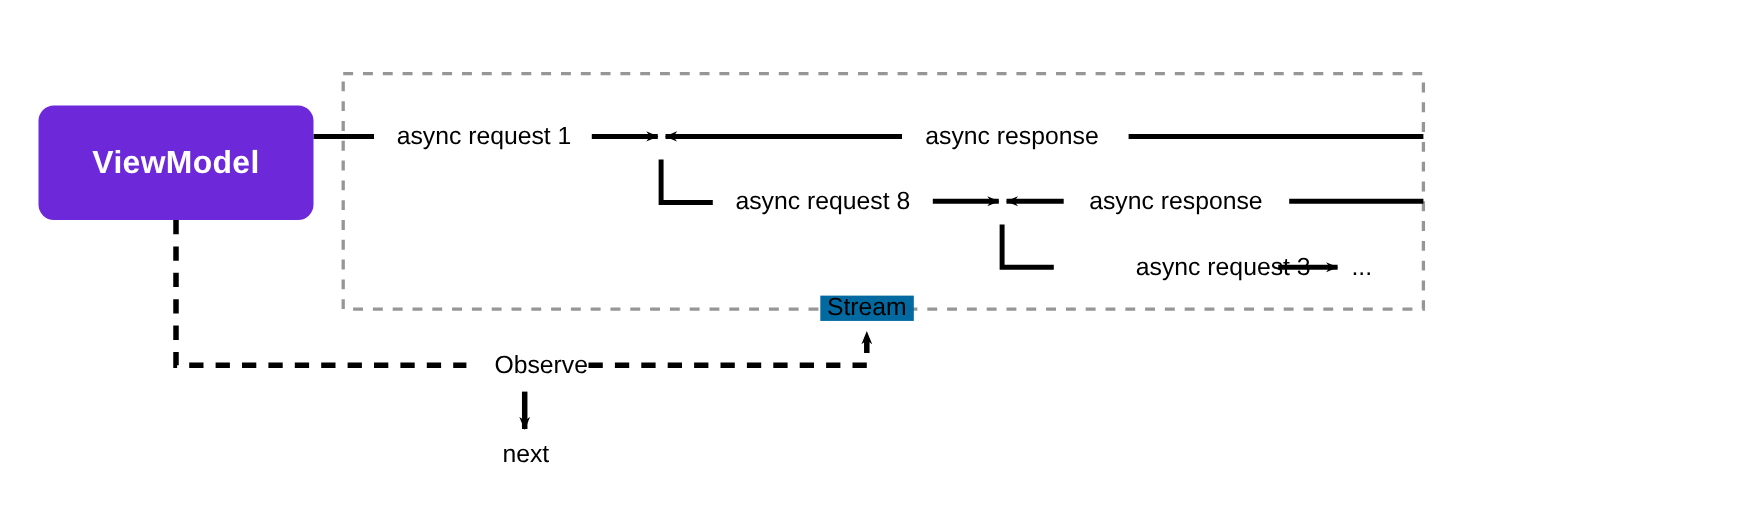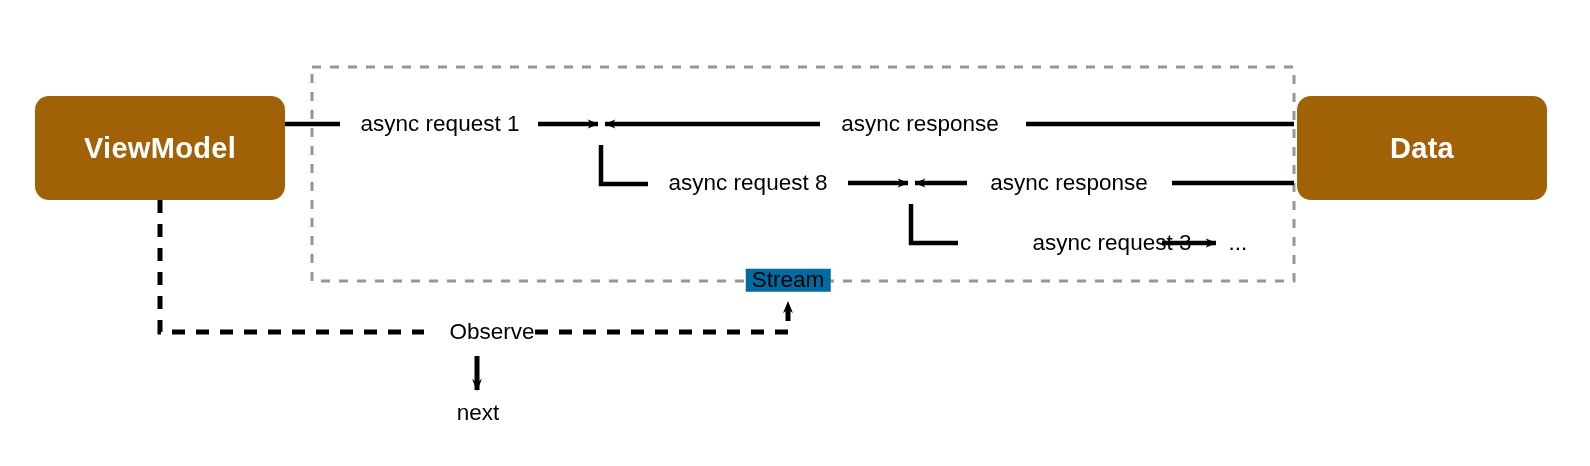--- a/index.html
+++ b/index.html
@@ -19,21 +19,21 @@
   }
   #diagram-svg {
     position: absolute;
     left: 0;
     top: 0;
     width: 1590px;
     height: 466px;
   }
   .node-box {
     position: absolute;
-    background: #a16207;
+    background: #6d28d9;
     border-radius: 14px;
     display: flex;
     align-items: center;
     justify-content: center;
   }
   .node-label {
     color: #ffffff;
     font-family: "Liberation Sans", sans-serif;
     font-weight: bold;
     font-size: 29px;
@@ -126,23 +126,20 @@
 
     <g>
       <line x1="477" y1="356" x2="477" y2="390" stroke="#000000" stroke-width="5" marker-end="url(#arrowDown)"></line>
     </g>
   </svg>
 
   <div class="node-box" style="left:35px; top:96px; width:250px; height:104px;">
     <span class="node-label">ViewModel</span>
   </div>
 
-  <div class="node-box" style="left:1297px; top:96px; width:250px; height:104px;">
-    <span class="node-label">Data</span>
-  </div>
 
   <span class="edge-label no-bg" style="left:440px; top:124px;">async request 1</span>
 
   <span class="edge-label no-bg" style="left:920px; top:124px;">async response</span>
 
   <span class="edge-label no-bg" style="left:748px; top:183px;">async request 8</span>
 
   <span class="edge-label no-bg" style="left:1069px; top:183px;">async response</span>
 
   <span class="edge-label no-bg" style="left:1112px; top:243px;">async request 3</span>

